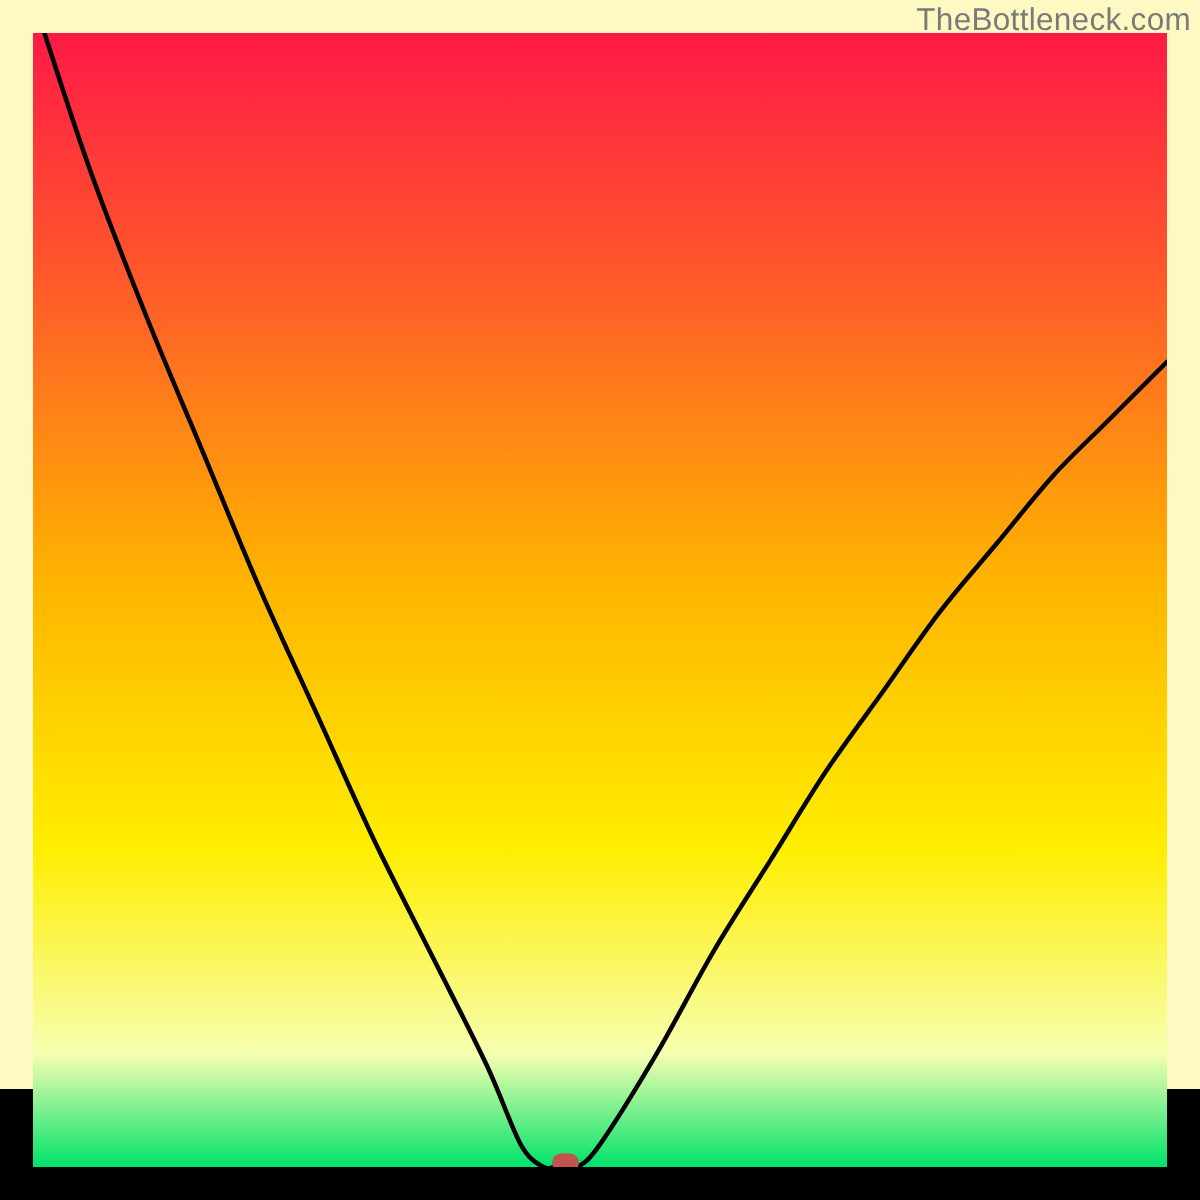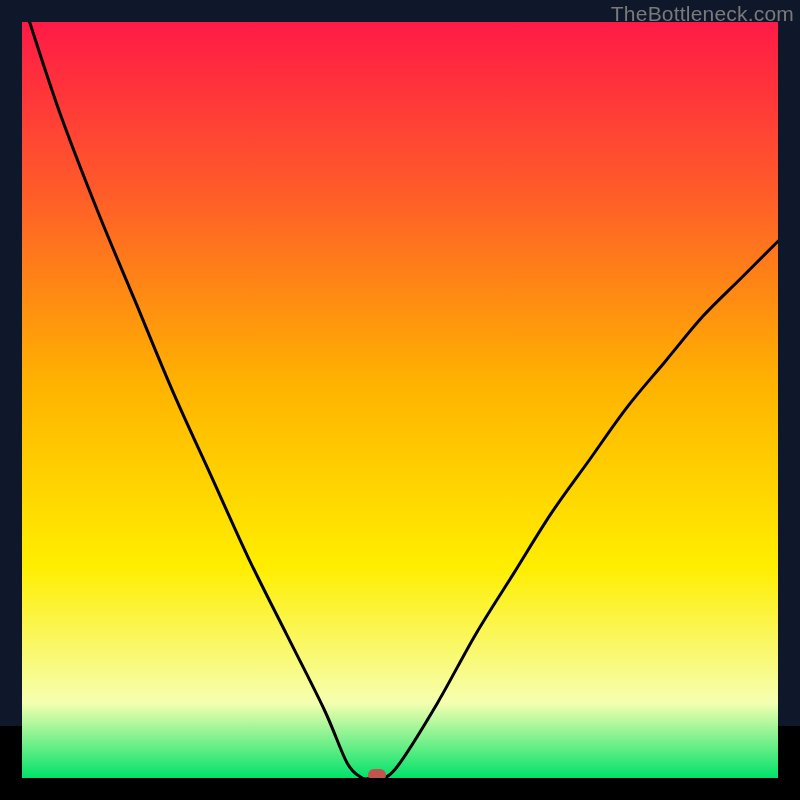--- a/index.html
+++ b/index.html
@@ -7,21 +7,21 @@
     padding: 0;
     width: 800px;
     height: 800px;
     background: #000;
     overflow: hidden;
   }
   .chart-container {
     position: relative;
     width: 800px;
     height: 726px;
-    background: #0f172a;
+    background: #fef9c3;
   }
   .plot-area {
     position: absolute;
     left: 22px;
     top: 22px;
     width: 756px;
     height: 756px;
     overflow: hidden;
   }
   .gradient-bg {

